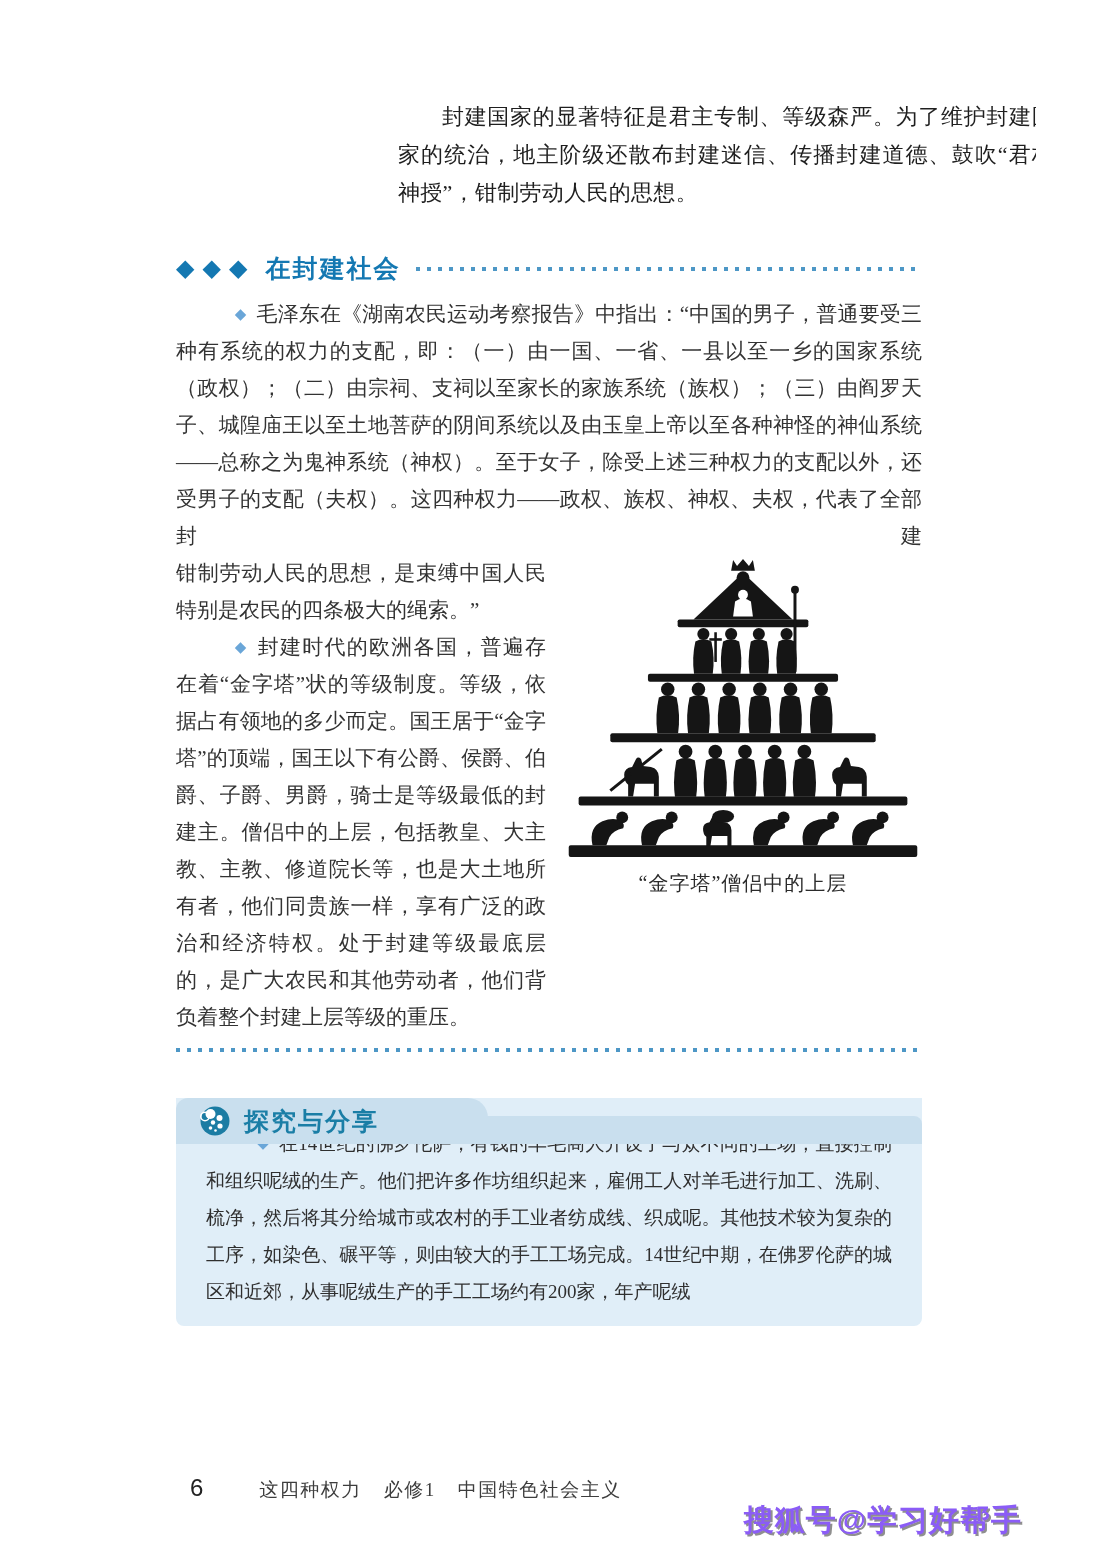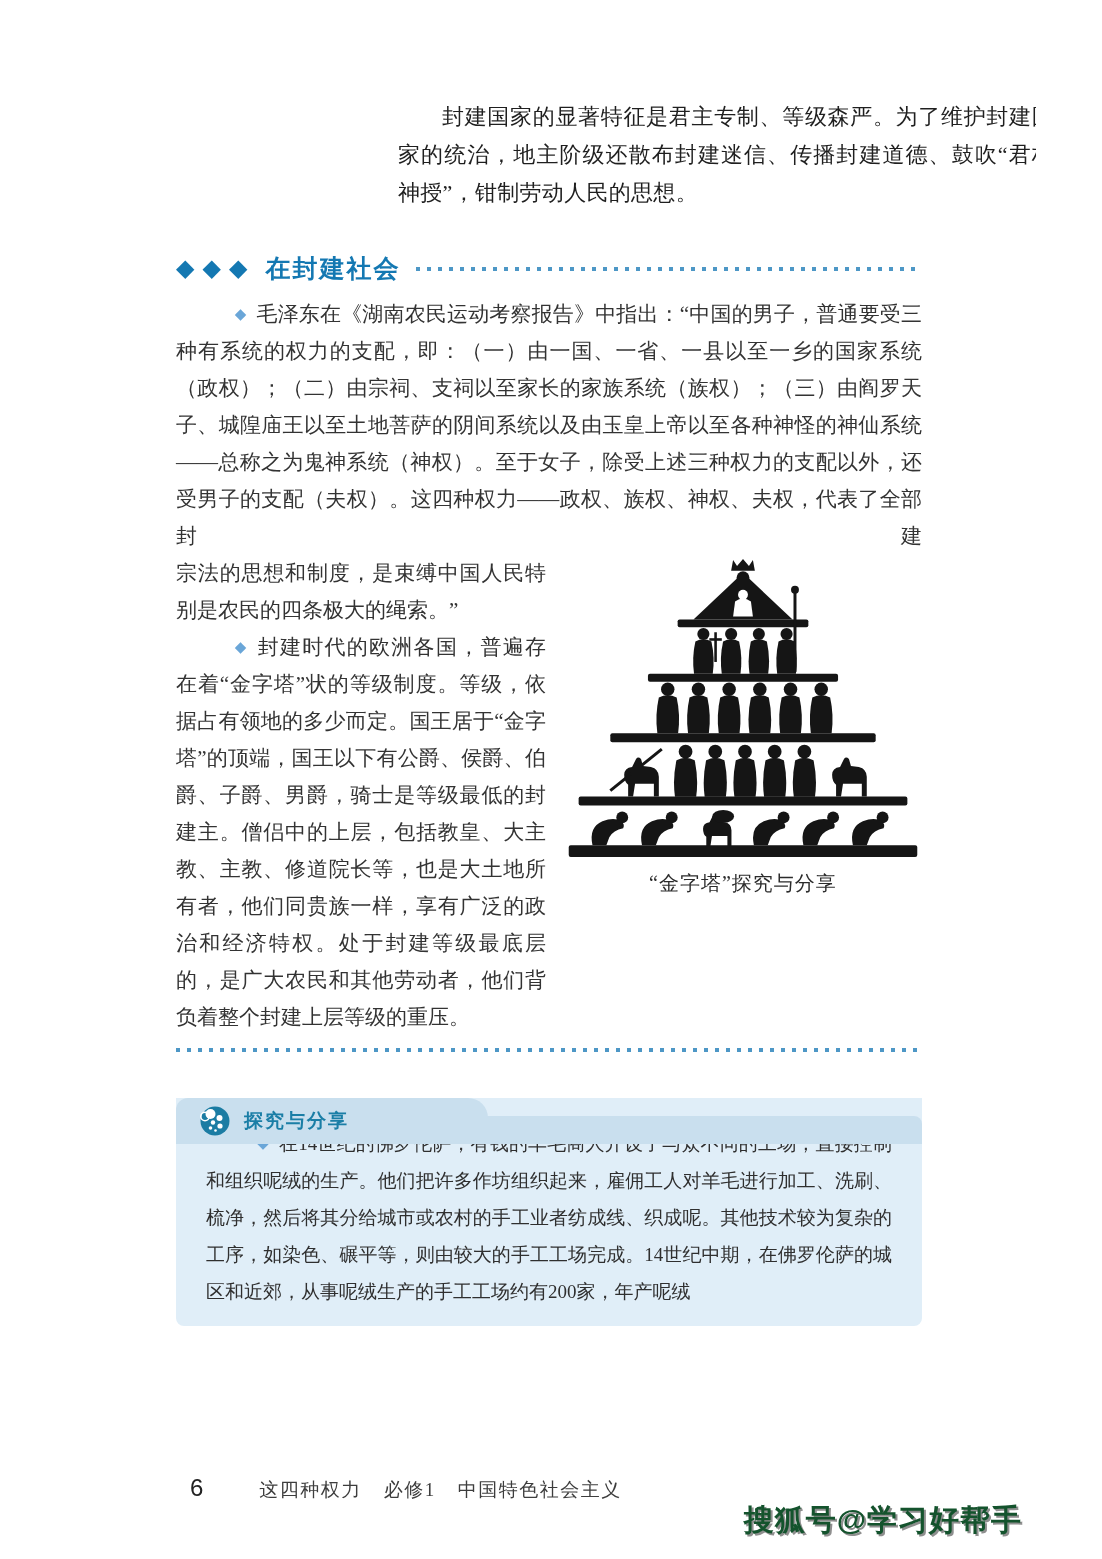--- a/index.html
+++ b/index.html
@@ -76,38 +76,38 @@
     position:absolute;left:0;top:0;width:312px;height:46px;
     background:#c9dfee;border-radius:12px 20px 0 0;
     display:flex;align-items:center;padding-left:22px;box-sizing:border-box;
   }
   .ex-band{
     position:absolute;left:300px;right:0;top:18px;height:28px;
     background:#c9dfee;border-radius:0 8px 0 0;
   }
   .ex-title{
     font-family:"Liberation Sans","DejaVu Sans",sans-serif;
-    font-weight:bold;font-size:19px;color:#1a7ea6;
+    font-weight:bold;font-size:25px;color:#1a7ea6;
     margin-left:12px;letter-spacing:2px;
   }
   .ex-box{
     margin-top:46px;background:#e0eef8;border-radius:0 0 8px 8px;
     padding:27px 30px 16px 30px;
     font-size:19px;line-height:37px;color:#2f2f2f;text-align:justify;
   }
   .ex-box p{margin:0;text-indent:2.7em;}
   
   .footer{position:absolute;left:124px;top:1474px;display:flex;align-items:baseline;}
   .pg-num{font-family:"Liberation Sans","DejaVu Sans",sans-serif;font-size:24px;color:#222;}
   .book-info{margin-left:56px;font-size:19px;color:#3d3d3d;letter-spacing:1.5px;}
   .book-info span{margin-right:22px;}
   .watermark{
     position:absolute;right:14px;top:1500px;
     font-family:"Liberation Sans","DejaVu Sans",sans-serif;
-    font-weight:900;font-size:30px;color:#14532d;
+    font-weight:900;font-size:30px;color:#8b5cf6;
     text-shadow:2px 2px 0 #8f8f8f;letter-spacing:1px;
   }
   svg{display:block;}
   .rl-figure svg{margin:0 auto;}
 </style>
 </head>
 <body>
 
 <div class="page">
 
@@ -118,21 +118,21 @@
       <span class="rl-diamonds"><span>◆</span><span>◆</span><span>◆</span></span>
       <h2 class="rl-title">在封建社会</h2>
       <div class="dotline"></div>
     </div>
 
     <div class="rl-body">
       <p class="rl-p1"><span class="bullet">◆</span><span>毛泽东在《湖南农民运动考察报告》中指出：“中国的男子，普通要受三种有系统的权力的支配，即：（一）由一国、一省、一县以至一乡的国家系统（政权）；（二）由宗祠、支祠以至家长的家族系统（族权）；（三）由阎罗天子、城隍庙王以至土地菩萨的阴间系统以及由玉皇上帝以至各种神怪的神仙系统——总称之为鬼神系统（神权）。至于女子，除受上述三种权力的支配以外，还受男子的支配（夫权）。这四种权力——政权、族权、神权、夫权，代表了全部封建</span></p>
 
       <div class="rl-row">
         <div class="rl-left">
-          <p class="rl-p2">宗法的思想和制度，是束缚中国人民特别是农民的四条极大的绳索。”</p>
+          <p class="rl-p2">钳制劳动人民的思想，是束缚中国人民特别是农民的四条极大的绳索。”</p>
           <p class="rl-p3"><span class="bullet">◆</span><span>封建时代的欧洲各国，普遍存在着“金字塔”状的等级制度。等级，依据占有领地的多少而定。国王居于“金字塔”的顶端，国王以下有公爵、侯爵、伯爵、子爵、男爵，骑士是等级最低的封建主。僧侣中的上层，包括教皇、大主教、主教、修道院长等，也是大土地所有者，他们同贵族一样，享有广泛的政治和经济特权。处于封建等级最底层的，是广大农民和其他劳动者，他们背负着整个封建上层等级的重压。</span></p>
         </div>
 
         <figure class="rl-figure" style="margin-top:2px;margin-bottom:0;">
           <svg width="358" height="302" viewBox="0 0 360 305">
             <defs>
               <g id="fg" fill="#151515">
                 <circle cx="0" cy="7.5" r="6.8"></circle>
                 <path d="M-9,16 Q-13,34 -10.5,52 L10.5,52 Q13,34 9,16 Q0,11 -9,16 Z"></path>
               </g>
@@ -189,21 +189,21 @@
               <use href="#bent" transform="translate(92,253)"></use>
               <use href="#horse" transform="translate(138,258) scale(0.82)"></use>
               <ellipse cx="160" cy="262" rx="11" ry="6.5"></ellipse>
               <use href="#bent" transform="translate(205,253)"></use>
               <use href="#bent" transform="translate(255,253)"></use>
               <use href="#bent" transform="translate(305,253)"></use>
 
               <rect x="4" y="291" width="352" height="12" rx="2"></rect>
             </g>
           </svg>
-          <figcaption>“金字塔”探究与分享</figcaption>
+          <figcaption>“金字塔”僧侣中的上层</figcaption>
         </figure>
       </div>
     </div>
 
     <div class="rl-close"></div>
   </section>
 
 
   <section class="explore">
     <div class="ex-band"></div>

